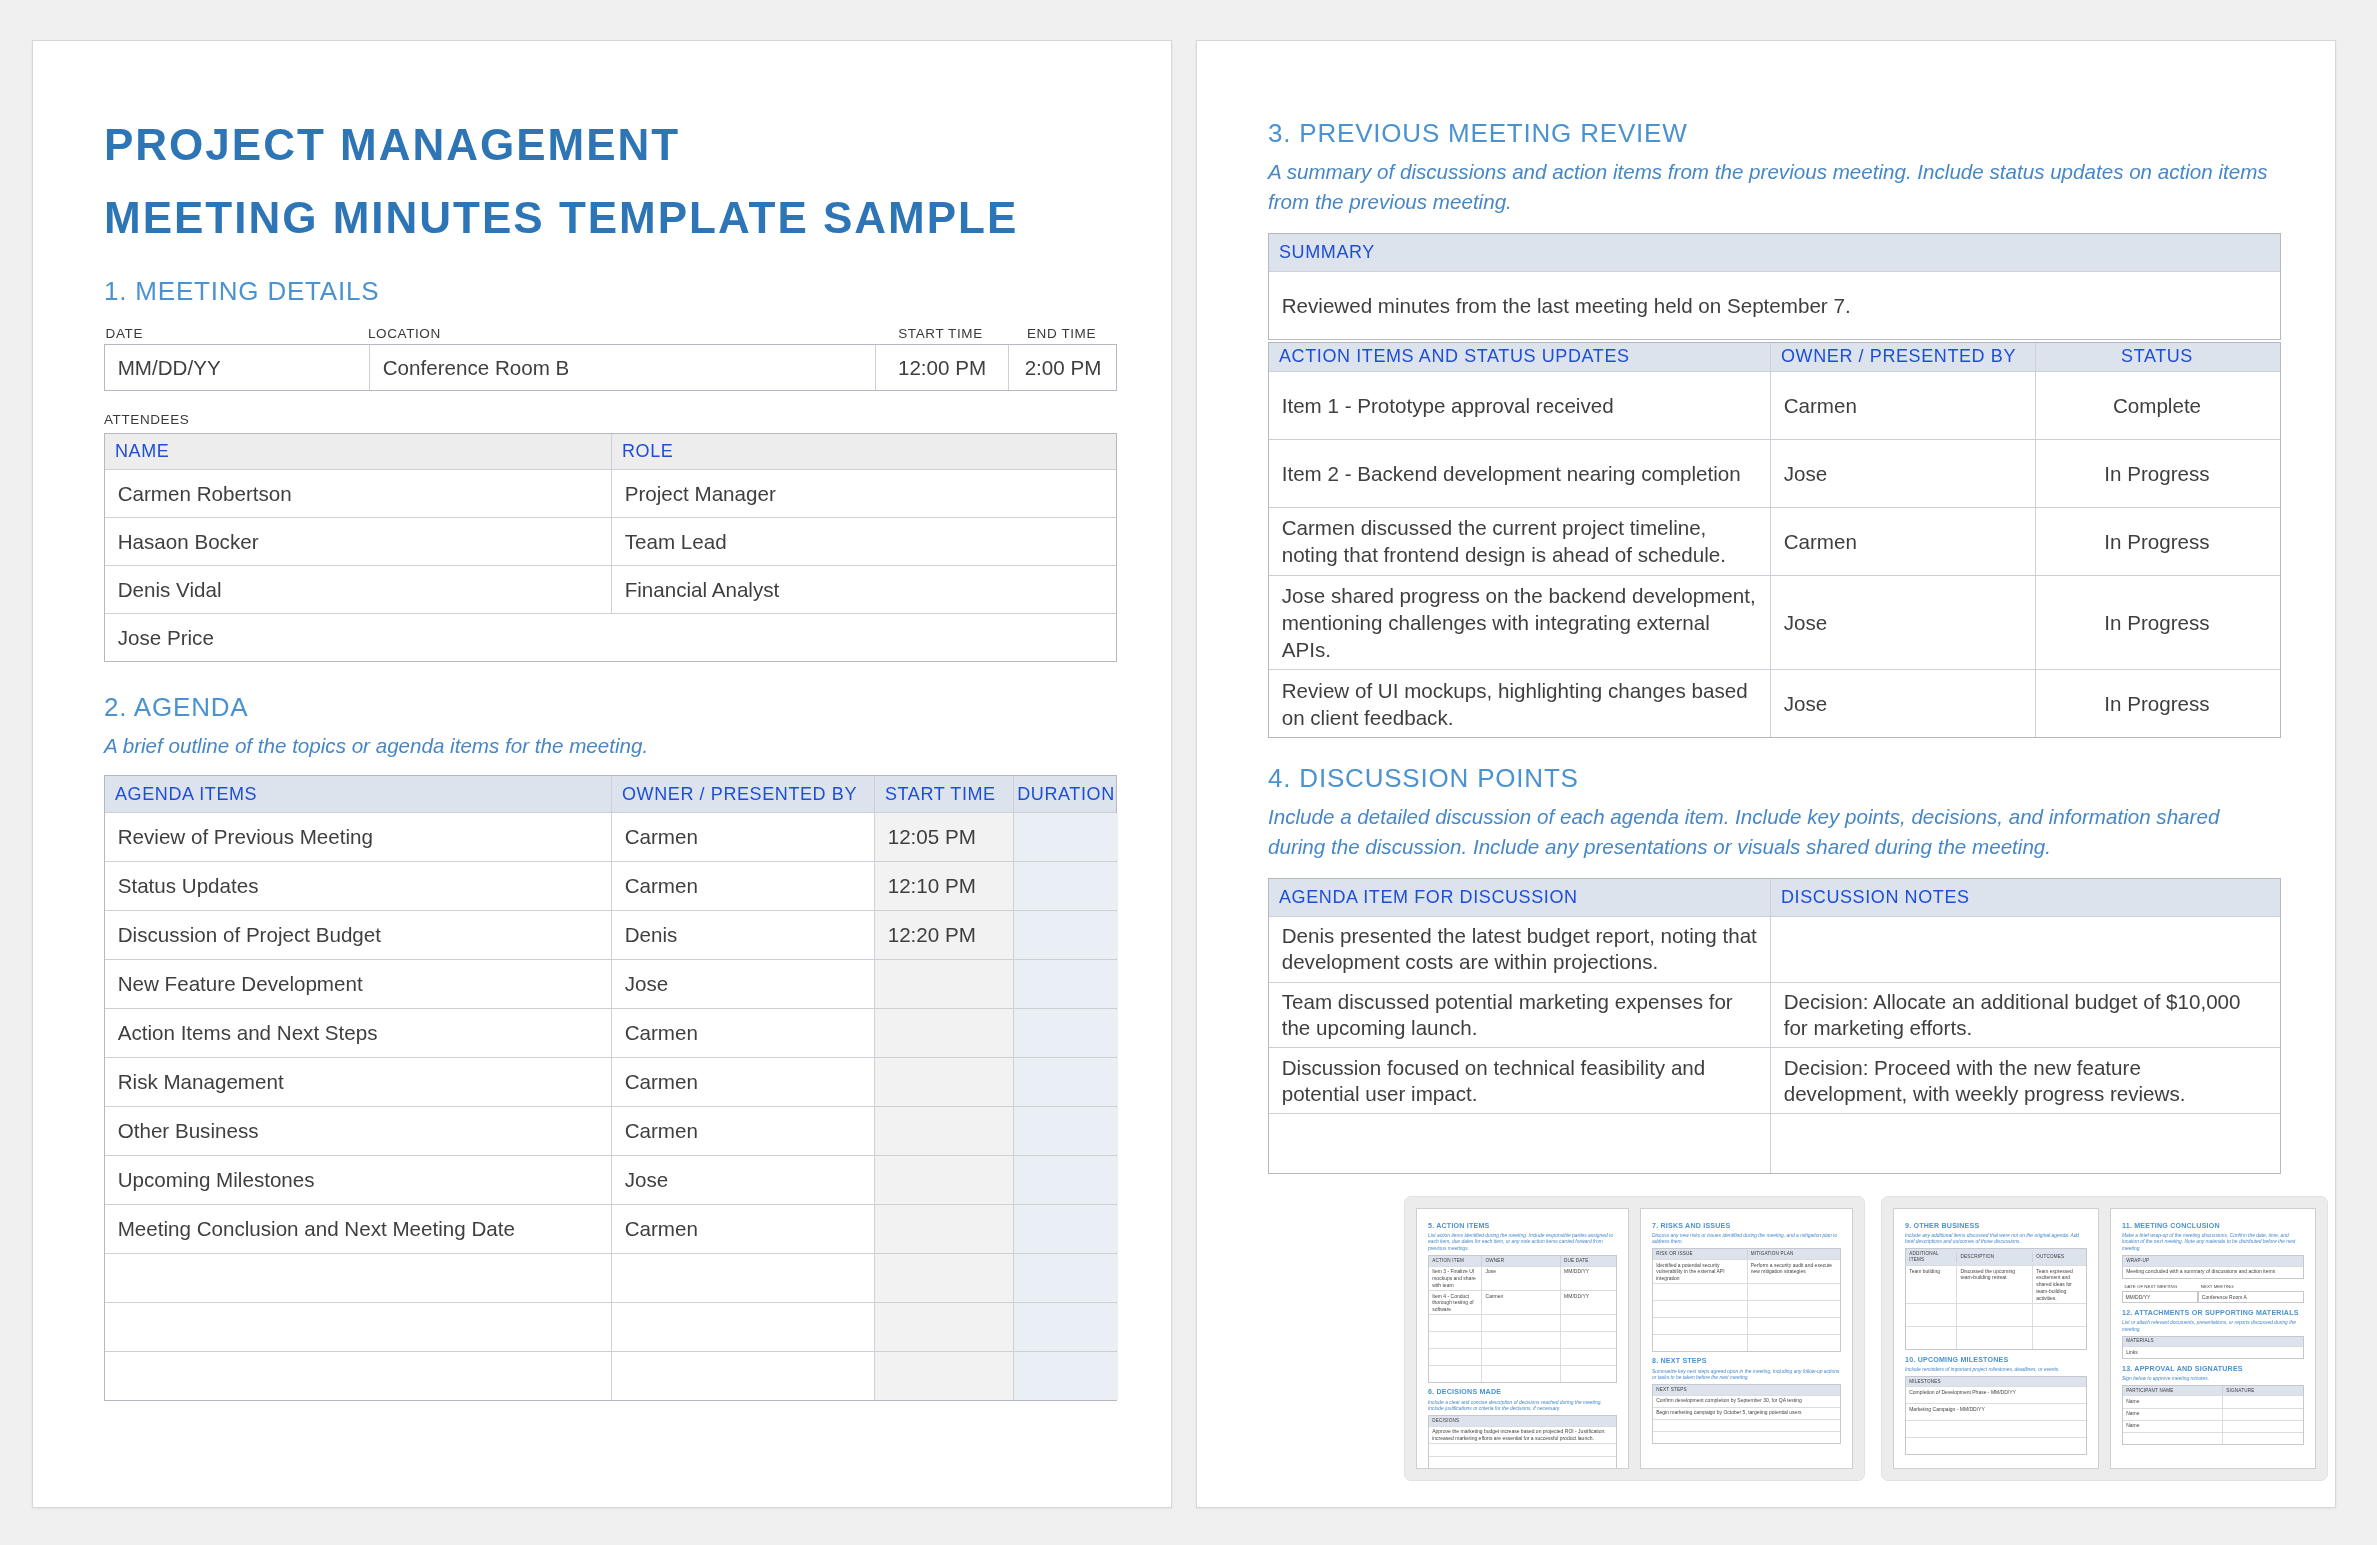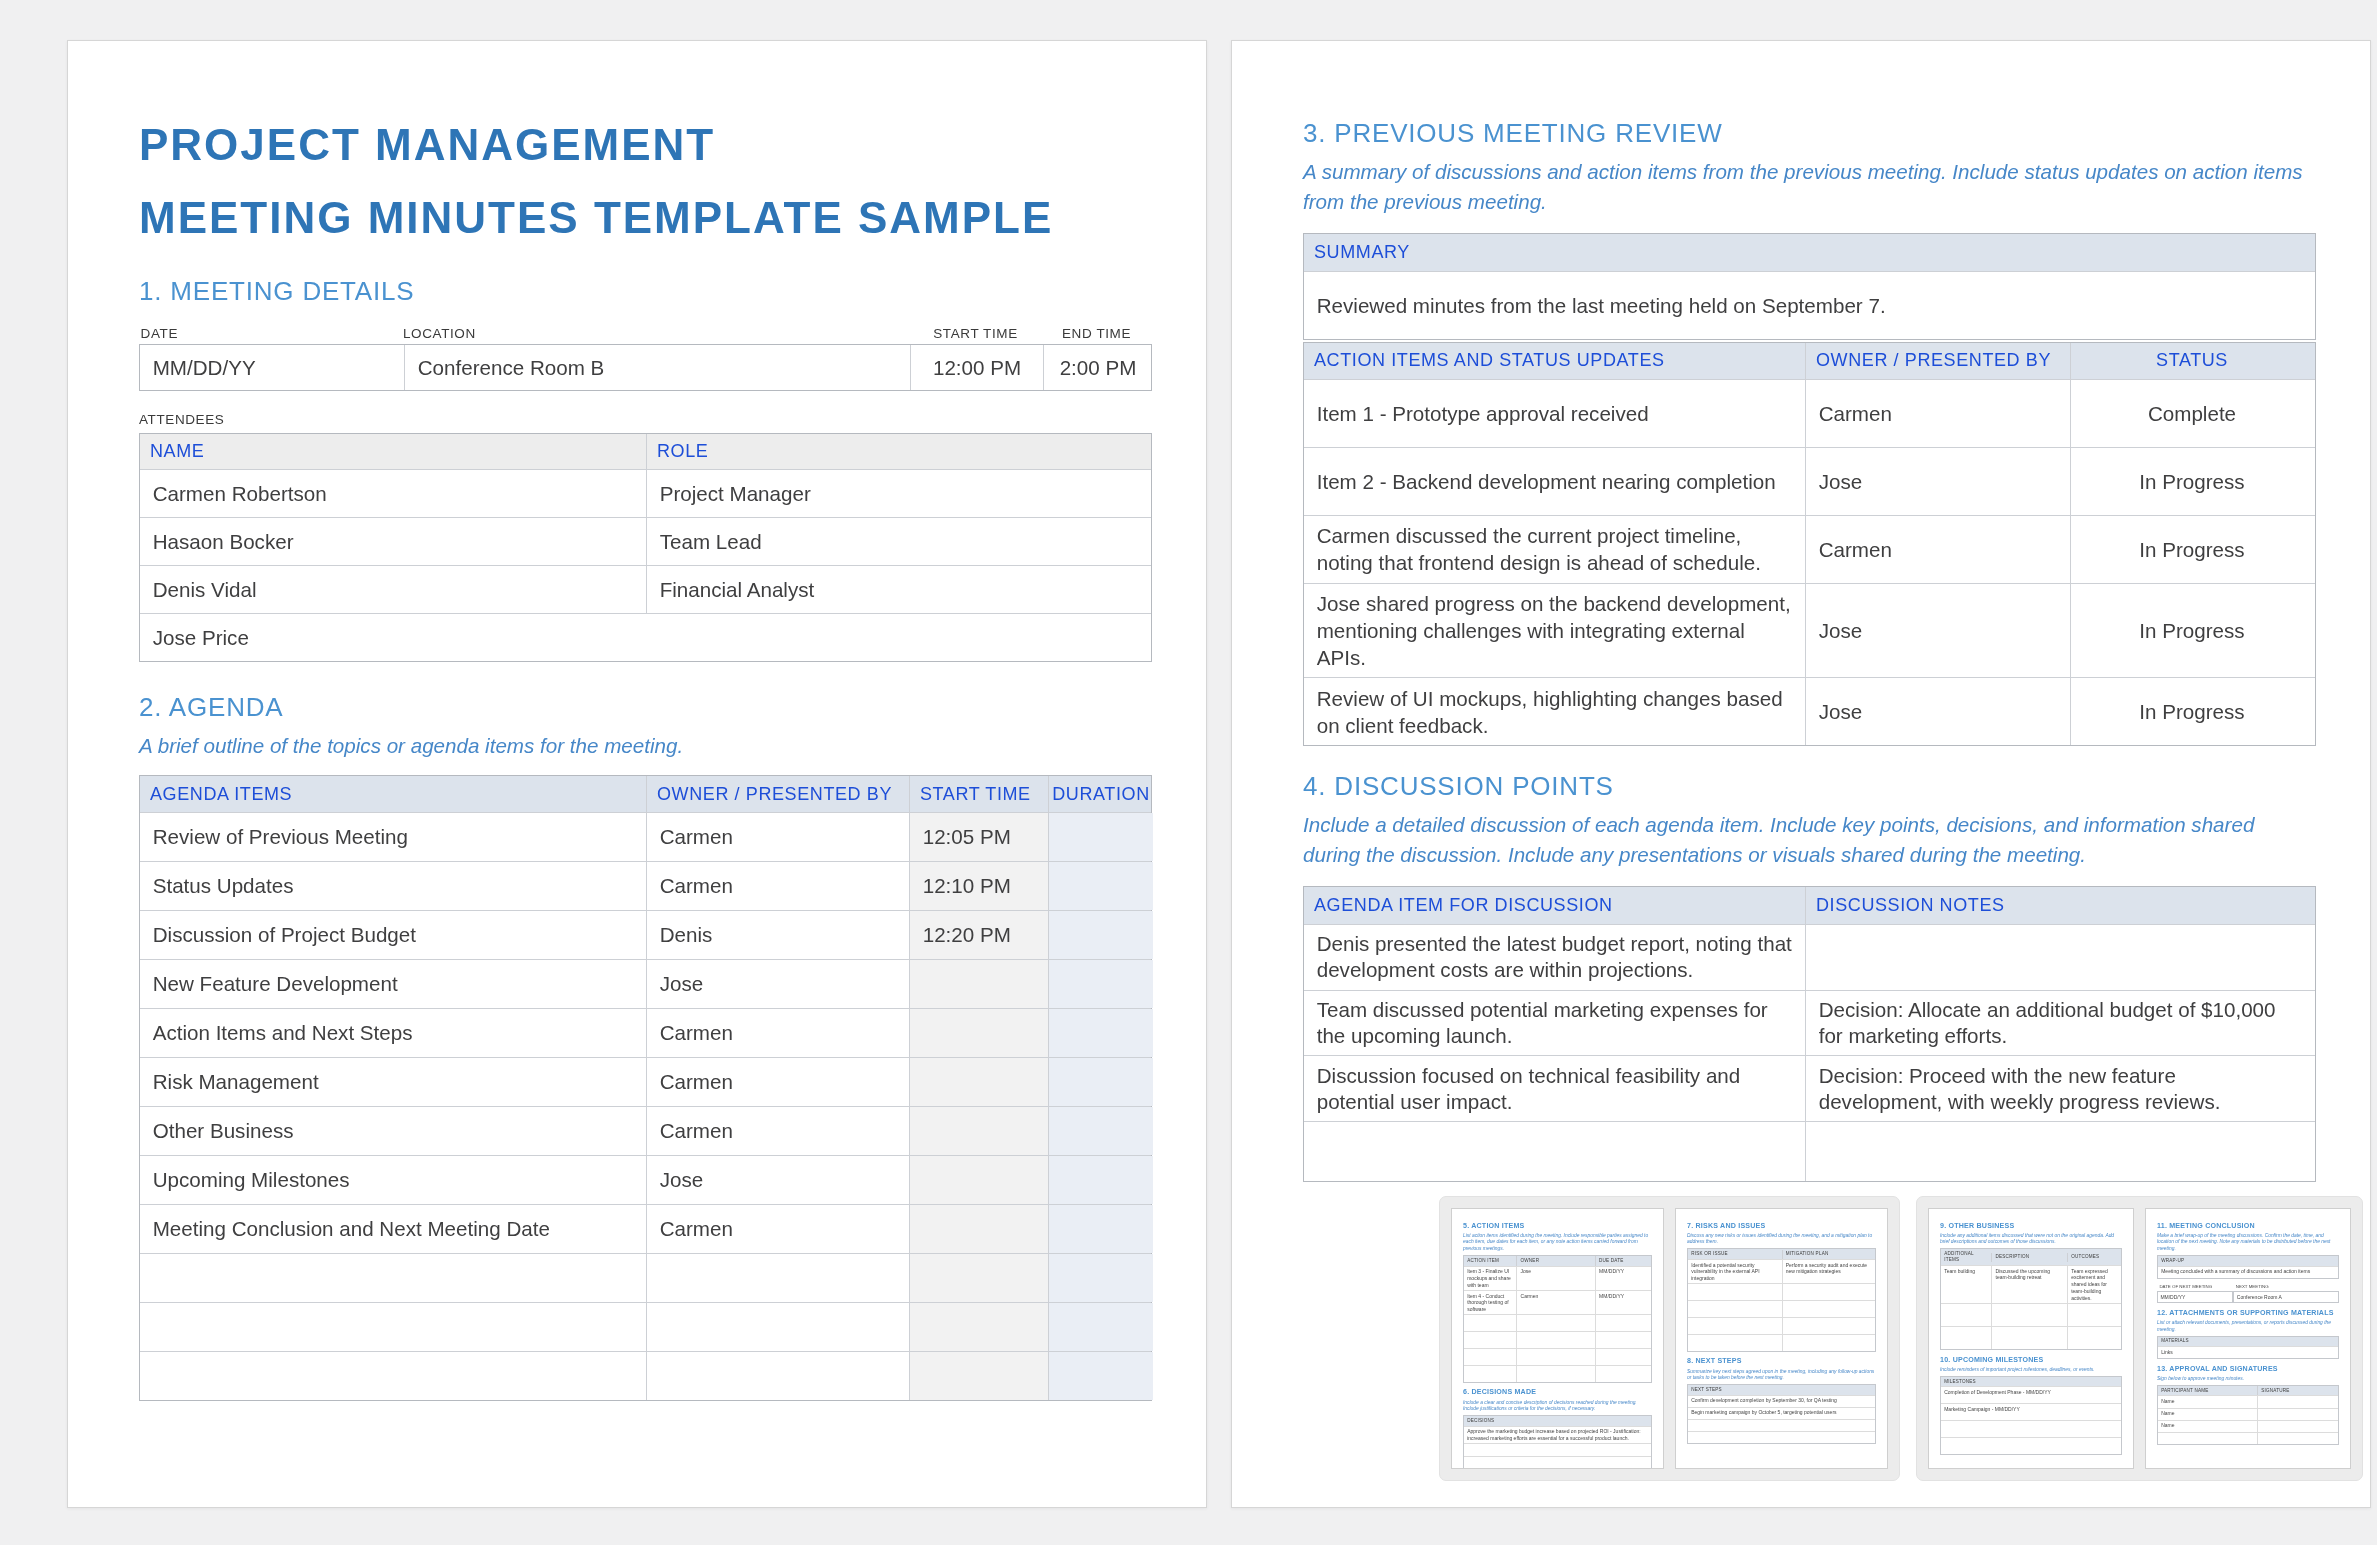--- a/index.html
+++ b/index.html
@@ -1,17 +1,17 @@
 <!DOCTYPE html>
 <html style="font-size:12.7px"><head>
 <meta charset="utf-8">
 <style>
   html,body{margin:0;padding:0;background:#f0f0f1;font-family:"Liberation Sans","DejaVu Sans",sans-serif;}
   .canvas{position:relative;width:2377px;height:1545px;background:#f0f0f1;overflow:hidden;}
-  .page{position:absolute;top:40px;width:1140px;height:1468px;background:#fff;border:0.8px solid #d6d6d6;box-shadow:0 0.8px 3.2px rgba(0,0,0,.05);box-sizing:border-box;margin-left:35px;}
+  .page{position:absolute;top:40px;width:1140px;height:1468px;background:#fff;border:0.8px solid #d6d6d6;box-shadow:0 0.8px 3.2px rgba(0,0,0,.05);box-sizing:border-box;}
   .page.left{left:32px;}
   .page.right{left:1196px;}
   .content{position:absolute;left:71px;right:54px;top:0;}
   .content.lp{padding-top:67px;}
   .content.rp{padding-top:76px;}
 
   .doc-title{color:#2E75B6;font-size:44px;font-weight:bold;line-height:73px;letter-spacing:2px;}
   .sec{color:#4A92D0;font-size:26px;font-weight:normal;letter-spacing:0.8px;line-height:32px;margin:0;}
   .sec.h1{margin-top:20.6px;}
   .sec.h2{margin-top:28.5px;}
@@ -43,21 +43,21 @@
   .agenda{margin-top:14.3px;}
   .agenda .thead{grid-template-columns:506px 263px 139px 105px;height:36px;background:#dce3ec;}
   .agenda .trow{grid-template-columns:506px 263px 139px 105px;height:48px;}
   .agenda .cell.start{background:#f2f2f2;}
   .agenda .cell.dur{background:#eaeef5;}
 
   .sumtbl{margin-top:16px;}
   .sumtbl .thead{grid-template-columns:1010px;height:37px;background:#dce3ec;}
   .sumtbl .trow{grid-template-columns:1010px;height:67px;}
   .acttbl{margin-top:1.6px;}
-  .acttbl .thead{grid-template-columns:501px 265px 243px;height:36px;background:#dce3ec;}
+  .acttbl .thead{grid-template-columns:501px 265px 243px;height:28px;background:#dce3ec;}
   .acttbl .trow{grid-template-columns:501px 265px 243px;min-height:67px;}
   .acttbl .cell{padding-top:6.3px;padding-bottom:6.3px;line-height:27px;}
   .disctbl{margin-top:16px;}
   .disctbl .thead{grid-template-columns:501px 509px;height:37px;background:#dce3ec;}
   .disctbl .trow{grid-template-columns:501px 509px;min-height:59px;}
   .disctbl .cell{padding-top:6.3px;padding-bottom:6.3px;line-height:26px;}
 
   
   .thumb-group{position:absolute;top:1155px;display:flex;gap:11px;padding:11px;background:#ececec;border:0.8px solid #e2e2e2;border-radius:7px;height:285px;box-sizing:border-box;}
   .thumb-group.g1{left:136px;width:461px;}

